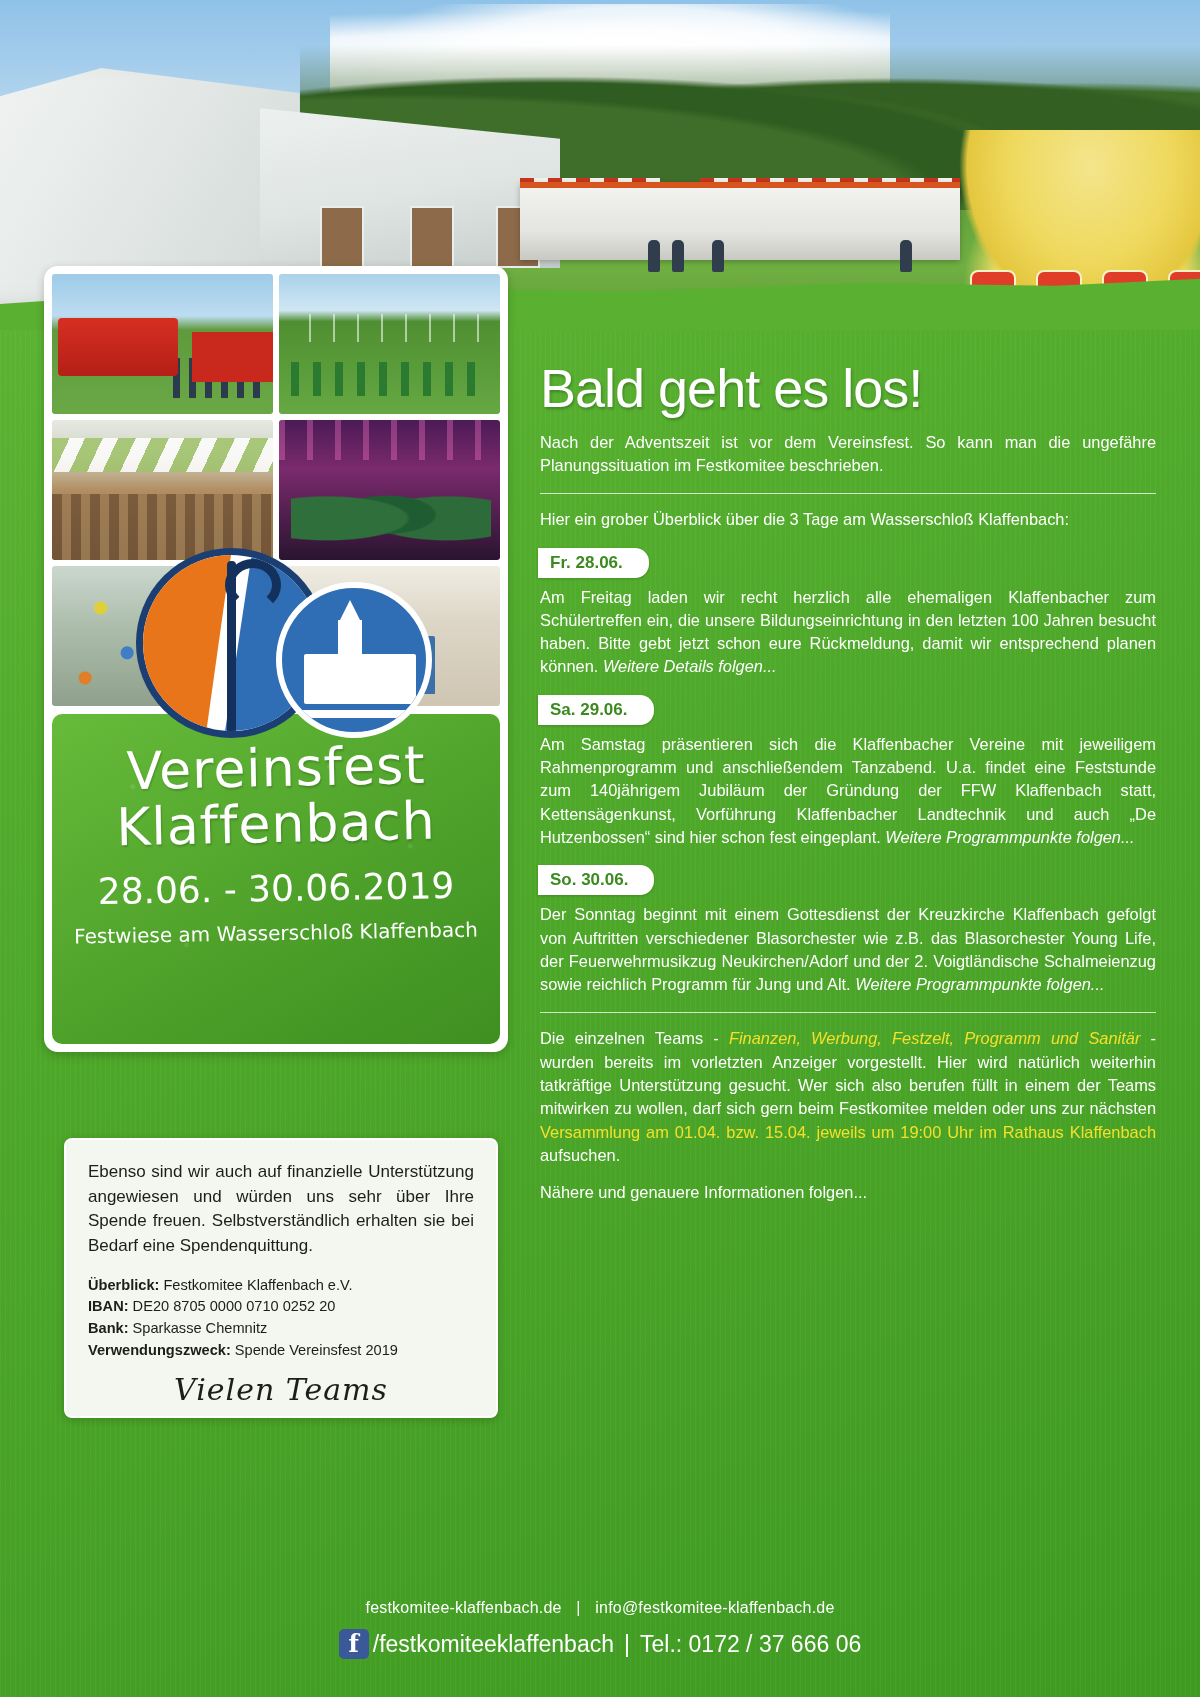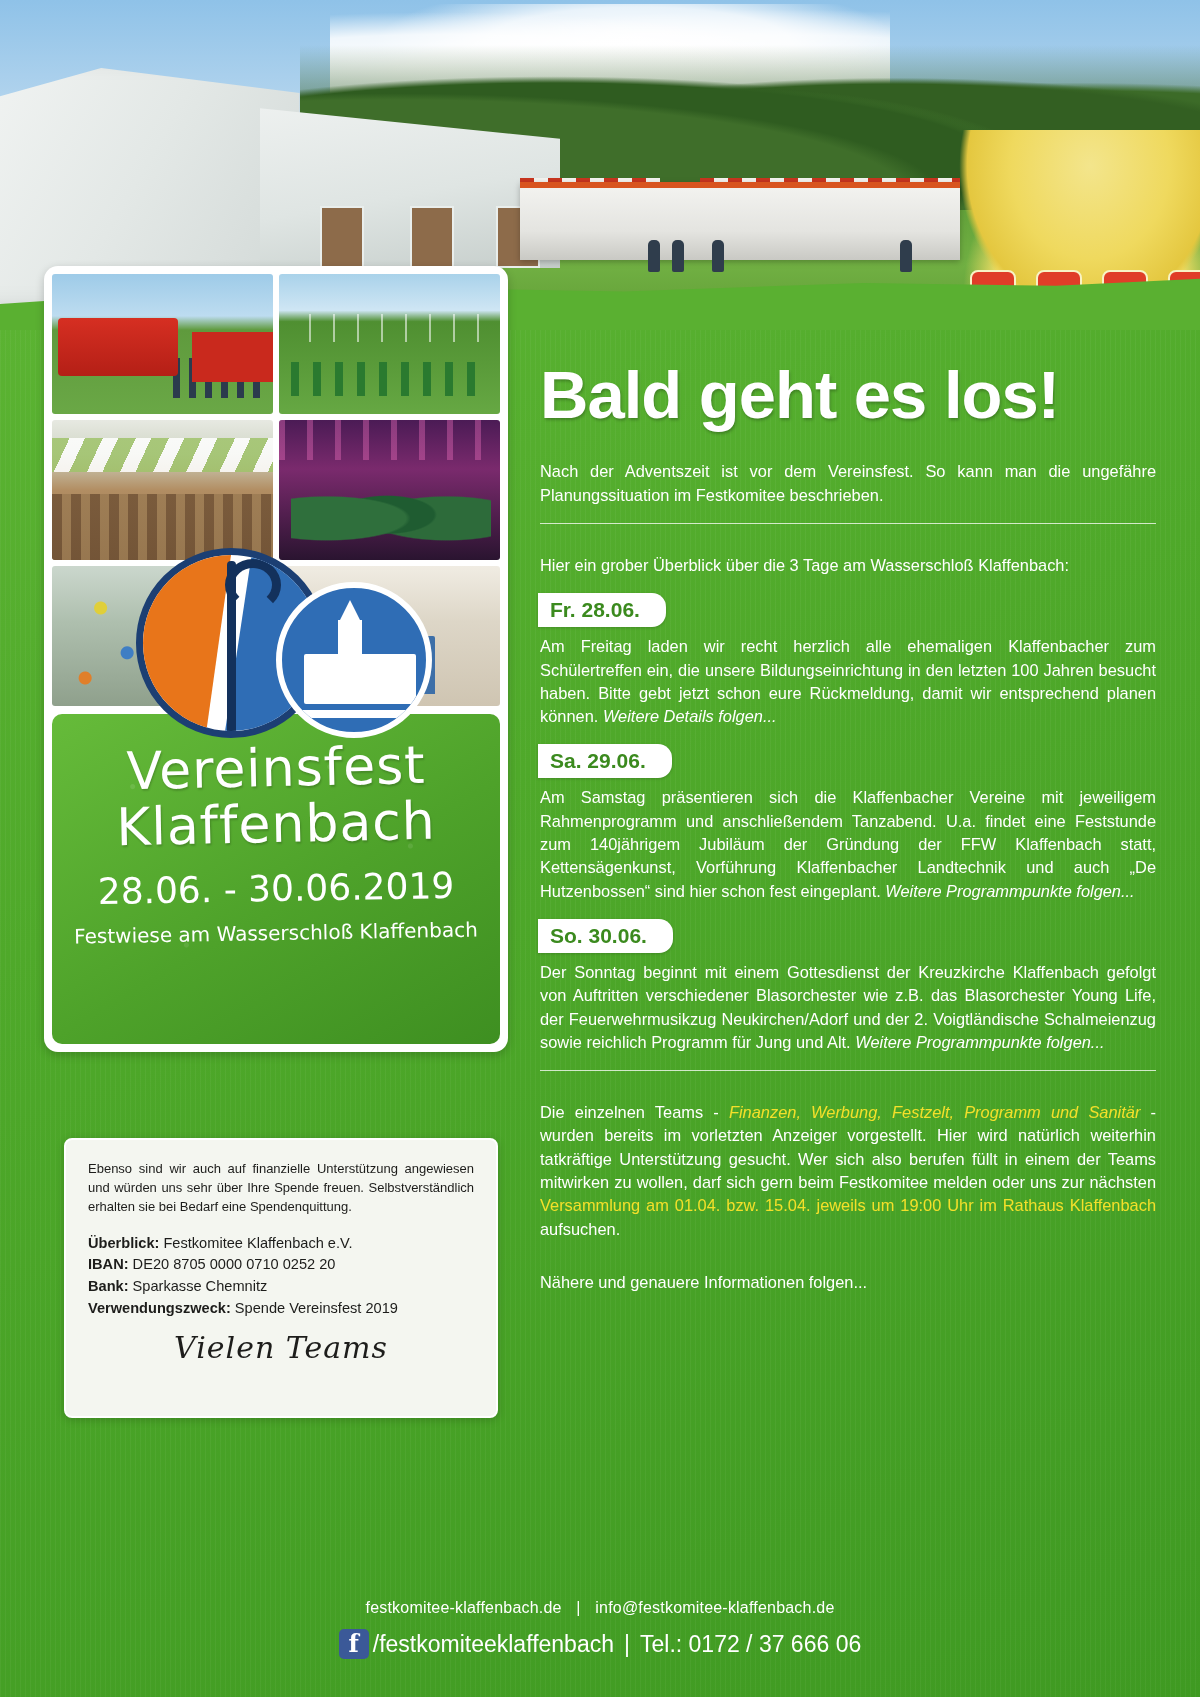--- a/index.html
+++ b/index.html
@@ -309,21 +309,21 @@
     position: absolute;
     left: 64px; top: 1138px;
     width: 434px; height: 280px;
     background: #f4f6f0;
     border: 2px solid #ffffff;
     border-radius: 8px;
     padding: 20px 22px 10px 22px;
     box-shadow: 0 2px 8px rgba(0,0,0,0.18);
   }
   .donate-intro {
-    font-size: 13px;
+    font-size: 17px;
     line-height: 1.45;
     color: #1d1d1b;
     text-align: justify;
   }
   .donate-fields { margin-top: 16px; font-size: 14.6px; line-height: 1.5; color: #1d1d1b; }
   .donate-fields b { font-weight: bold; }
   .thanks {
     margin-top: 10px;
     text-align: center;
     font-family: "DejaVu Serif", serif;
@@ -334,43 +334,43 @@
   }
 
   
   .right-col {
     position: absolute;
     left: 540px; top: 360px;
     width: 616px;
     color: #ffffff;
   }
   .headline {
-    font-size: 67px;
-    font-weight: bold;
+    font-size: 54px;
+    font-weight: normal;
     line-height: 1.05;
     letter-spacing: -1px;
     text-shadow: 1px 2px 3px rgba(0,0,0,0.25);
   }
   .para {
     font-size: 16.4px;
     line-height: 1.42;
     text-align: justify;
-    margin-top: 30px;
+    margin-top: 14px;
   }
   .rule {
     height: 1px;
     background: rgba(255,255,255,0.75);
     margin: 16px 0 0 0;
   }
   .day-tag {
     display: inline-block;
     background: #ffffff;
     color: #3b8a1e;
     font-weight: bold;
-    font-size: 21px;
+    font-size: 17px;
     padding: 5px 26px 5px 12px;
     border-radius: 0 14px 14px 0;
     margin-top: 16px;
     margin-left: -2px;
     box-shadow: 0 1px 3px rgba(0,0,0,0.18);
   }
   .para.tight { margin-top: 8px; }
   .para i { font-style: italic; }
   .hl-yellow { color: #f4e02a; }
 

